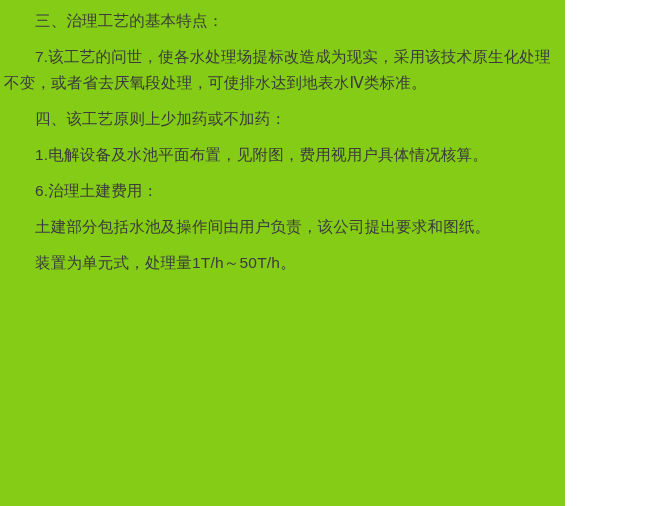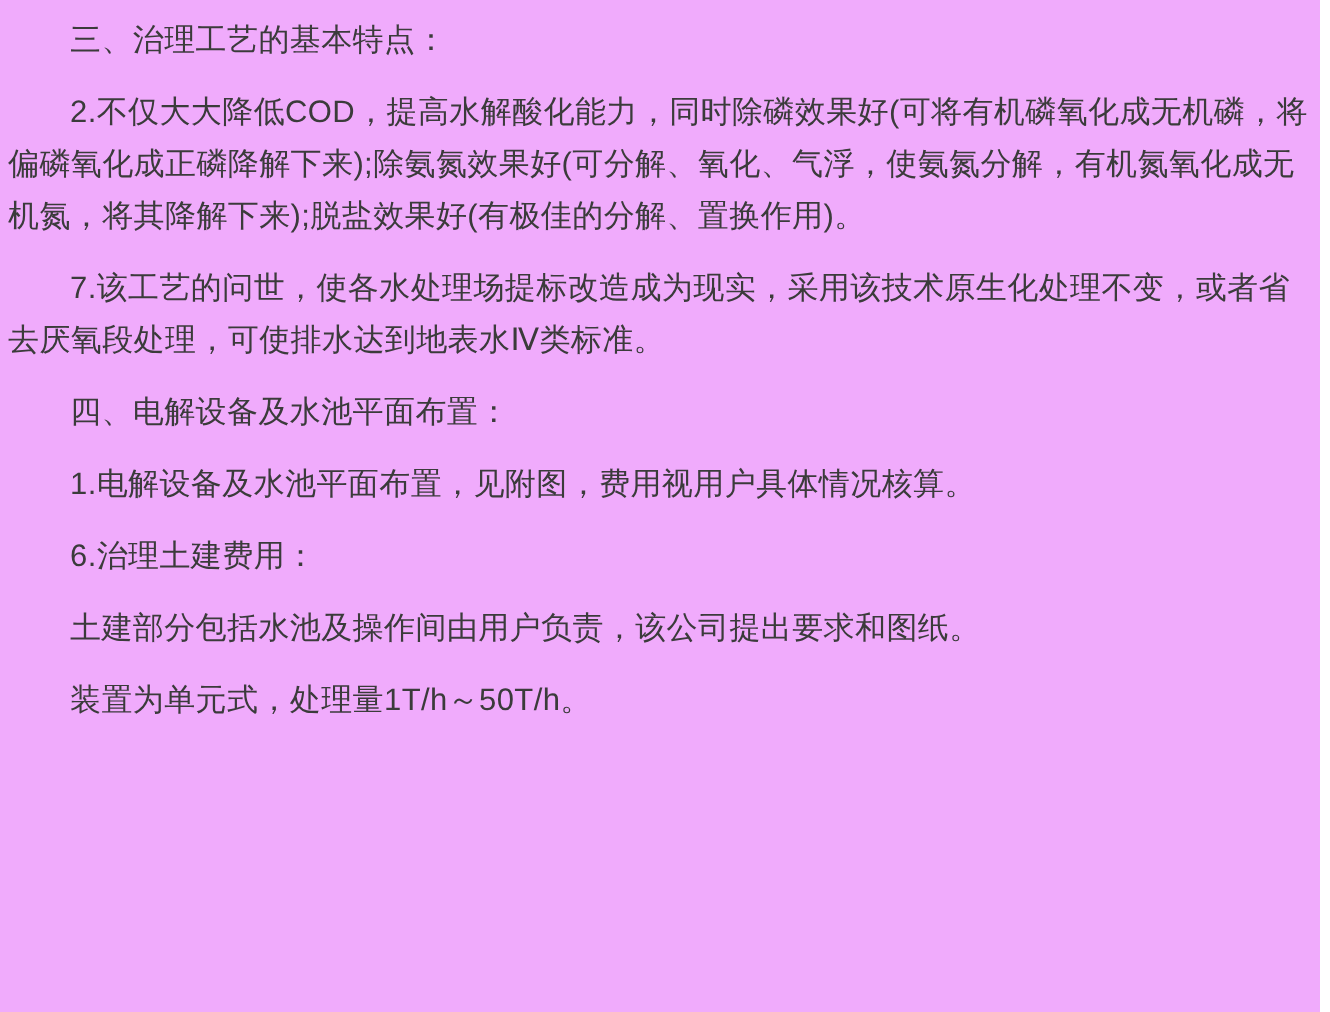--- a/index.html
+++ b/index.html
@@ -1,24 +1,24 @@
 <!DOCTYPE html>
 <html><head>
 <meta charset="utf-8">
 <style>
   html, body {
     margin: 0;
     padding: 0;
     background: #ffffff;
   }
   .page {
-    width: 660px;
+    width: 565px;
     height: 506px;
     box-sizing: border-box;
-    background: #f0abfc;
+    background: #84cc16;
     padding: 8px 6px 0 4px;
     overflow: hidden;
     font-family: "Liberation Sans", "DejaVu Sans", sans-serif;
     color: #3b3b3b;
   }
   .doc p {
     margin: 10px 0;
     font-size: 15.5px;
     line-height: 26px;
     text-indent: 2em;
@@ -28,21 +28,20 @@
   .doc p:first-child {
     margin-top: 0;
   }
 </style>
 </head>
 <body>
 
 <div class="page">
   <div class="doc">
     <p>三、治理工艺的基本特点：</p>
-    <p>2.不仅大大降低COD，提高水解酸化能力，同时除磷效果好(可将有机磷氧化成无机磷，将偏磷氧化成正磷降解下来);除氨氮效果好(可分解、氧化、气浮，使氨氮分解，有机氮氧化成无机氮，将其降解下来);脱盐效果好(有极佳的分解、置换作用)。</p>
     <p>7.该工艺的问世，使各水处理场提标改造成为现实，采用该技术原生化处理不变，或者省去厌氧段处理，可使排水达到地表水Ⅳ类标准。</p>
-    <p>四、电解设备及水池平面布置：</p>
+    <p>四、该工艺原则上少加药或不加药：</p>
     <p>1.电解设备及水池平面布置，见附图，费用视用户具体情况核算。</p>
     <p>6.治理土建费用：</p>
     <p>土建部分包括水池及操作间由用户负责，该公司提出要求和图纸。</p>
     <p>装置为单元式，处理量1T/h～50T/h。</p>
   </div>
 </div>
 
 </body></html>

